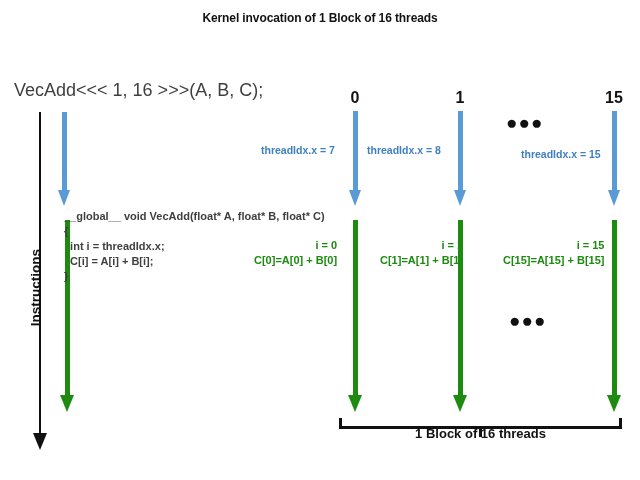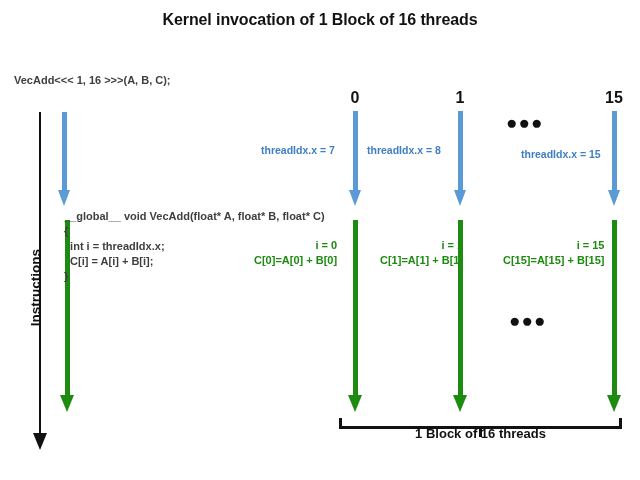--- a/index.html
+++ b/index.html
@@ -17,33 +17,33 @@
     color: #3f3f3f;
   }
 
   
   .title {
     position: absolute;
     left: 0;
     top: 11px;
     width: 640px;
     text-align: center;
-    font-size: 16px;
+    font-size: 12px;
     font-weight: bold;
     color: #121212;
     letter-spacing: -0.1px;
   }
 
   
   .launch-call {
     position: absolute;
     left: 14px;
-    top: 74px;
-    font-size: 11px;
-    font-weight: bold;
+    top: 80px;
+    font-size: 18px;
+    font-weight: normal;
     color: #3f3f3f;
     white-space: nowrap;
   }
 
   
   .axis-line {
     position: absolute;
     left: 39px;
     top: 112px;
     width: 2px;

